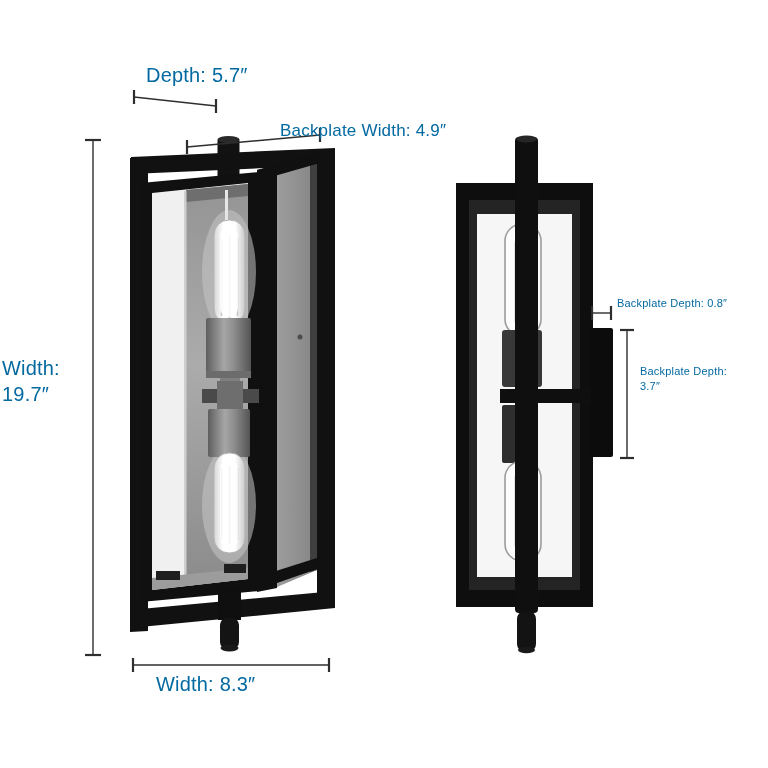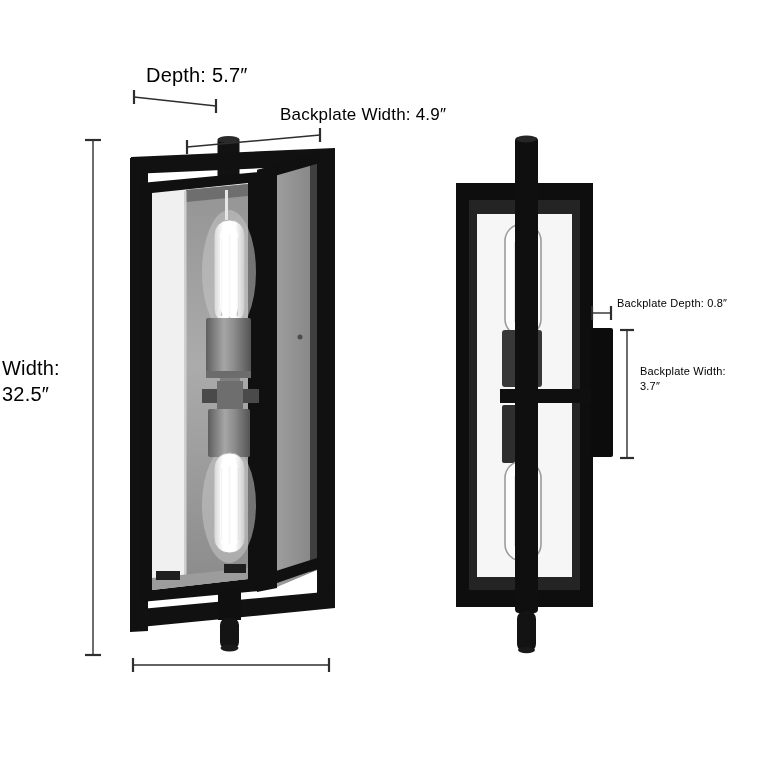--- a/index.html
+++ b/index.html
@@ -6,21 +6,21 @@
   #stage{
     position:relative;
     width:768px;height:768px;
     background:#ffffff;
     overflow:hidden;
     font-family:"Liberation Sans", sans-serif;
   }
   #artwork{position:absolute;left:0;top:0;}
   .dim-label{
     position:absolute;
-    color:#000000;
+    color:#0369a1;
     white-space:nowrap;
     letter-spacing:0.2px;
   }
   .fs20{font-size:20px;line-height:1.32;}
   .fs17{font-size:17px;line-height:1.2;}
   .fs15{font-size:11px;line-height:1.4;}
 </style>
 </head>
 <body>
 
@@ -197,28 +197,29 @@
       <g>
         <line x1="627" y1="330" x2="627" y2="458" stroke-width="1.4"></line>
         <line x1="620" y1="330" x2="634" y2="330" stroke-width="2.2"></line>
         <line x1="620" y1="458" x2="634" y2="458" stroke-width="2.2"></line>
       </g>
     </g>
   </svg>
 
   <div class="dim-label fs20" style="left:146px;top:62px">Depth: 5.7″</div>
 
-  <div class="dim-label fs17" style="left:280px;top:105px">Backplate Width: 4.9″</div>
+  <div class="dim-label fs17" style="left:280px;top:121px">Backplate Width: 4.9″</div>
 
   <div class="dim-label fs20" style="left:2px;top:355px">
     <span>Width:</span><br>
-    <span>32.5″</span>
+    <span>19.7″</span>
   </div>
 
+  <div class="dim-label fs20" style="left:156px;top:671px">Width: 8.3″</div>
 
   <div class="dim-label fs15" style="left:617px;top:296px">Backplate Depth: 0.8″</div>
 
   <div class="dim-label fs15" style="left:640px;top:364px">
-    <span>Backplate Width:</span><br>
+    <span>Backplate Depth:</span><br>
     <span>3.7″</span>
   </div>
 
 </div>
 
 </body></html>

